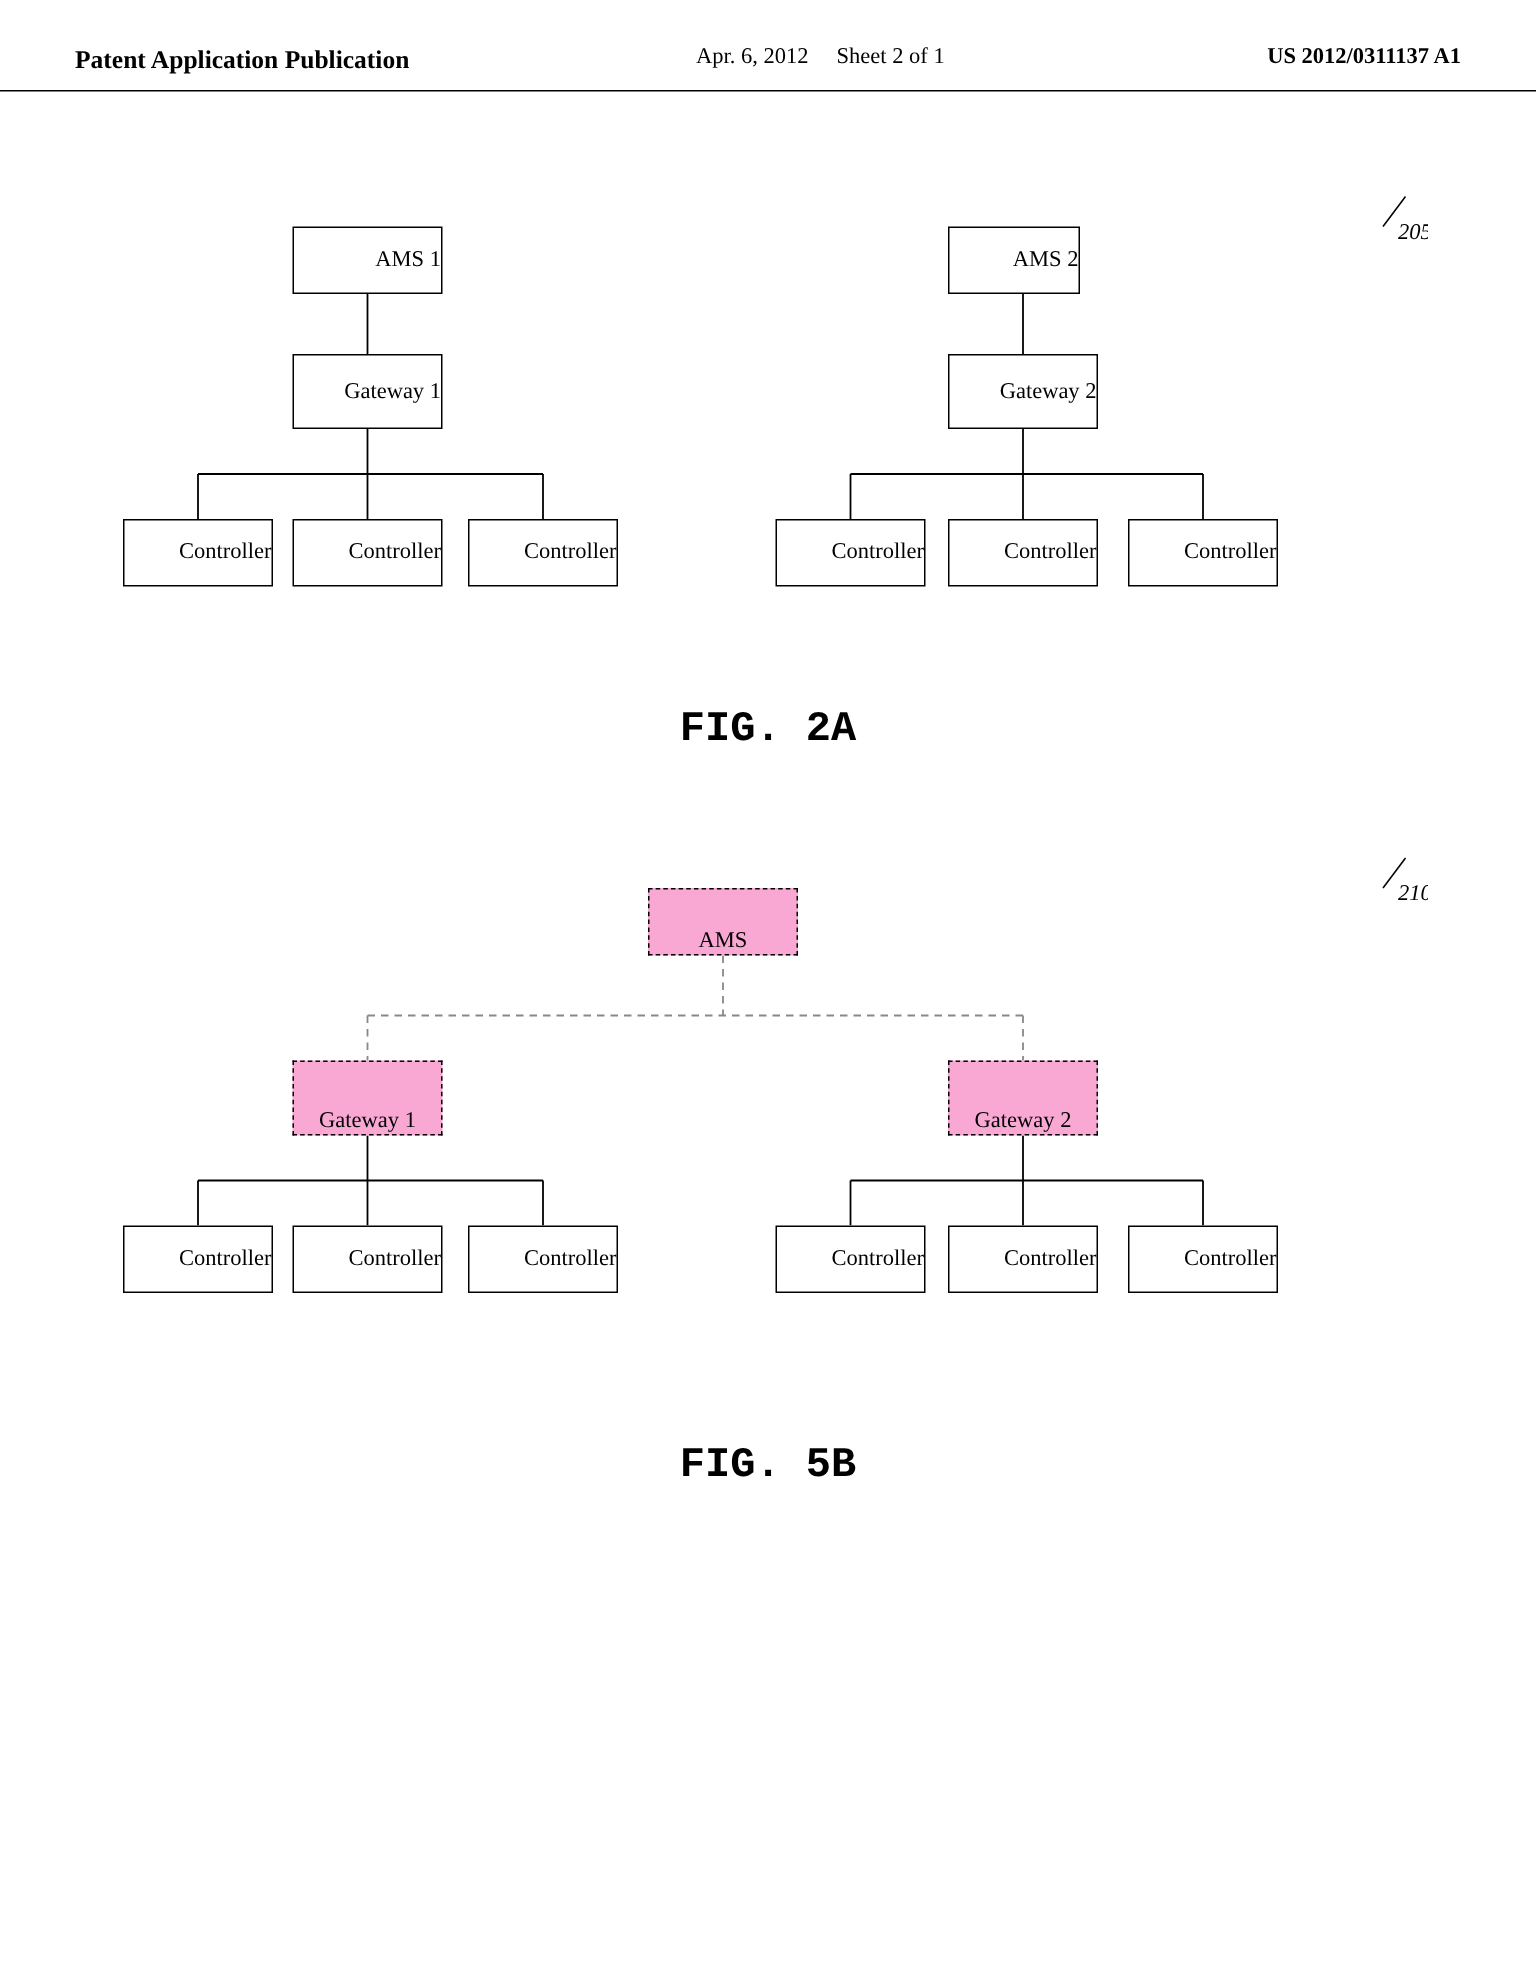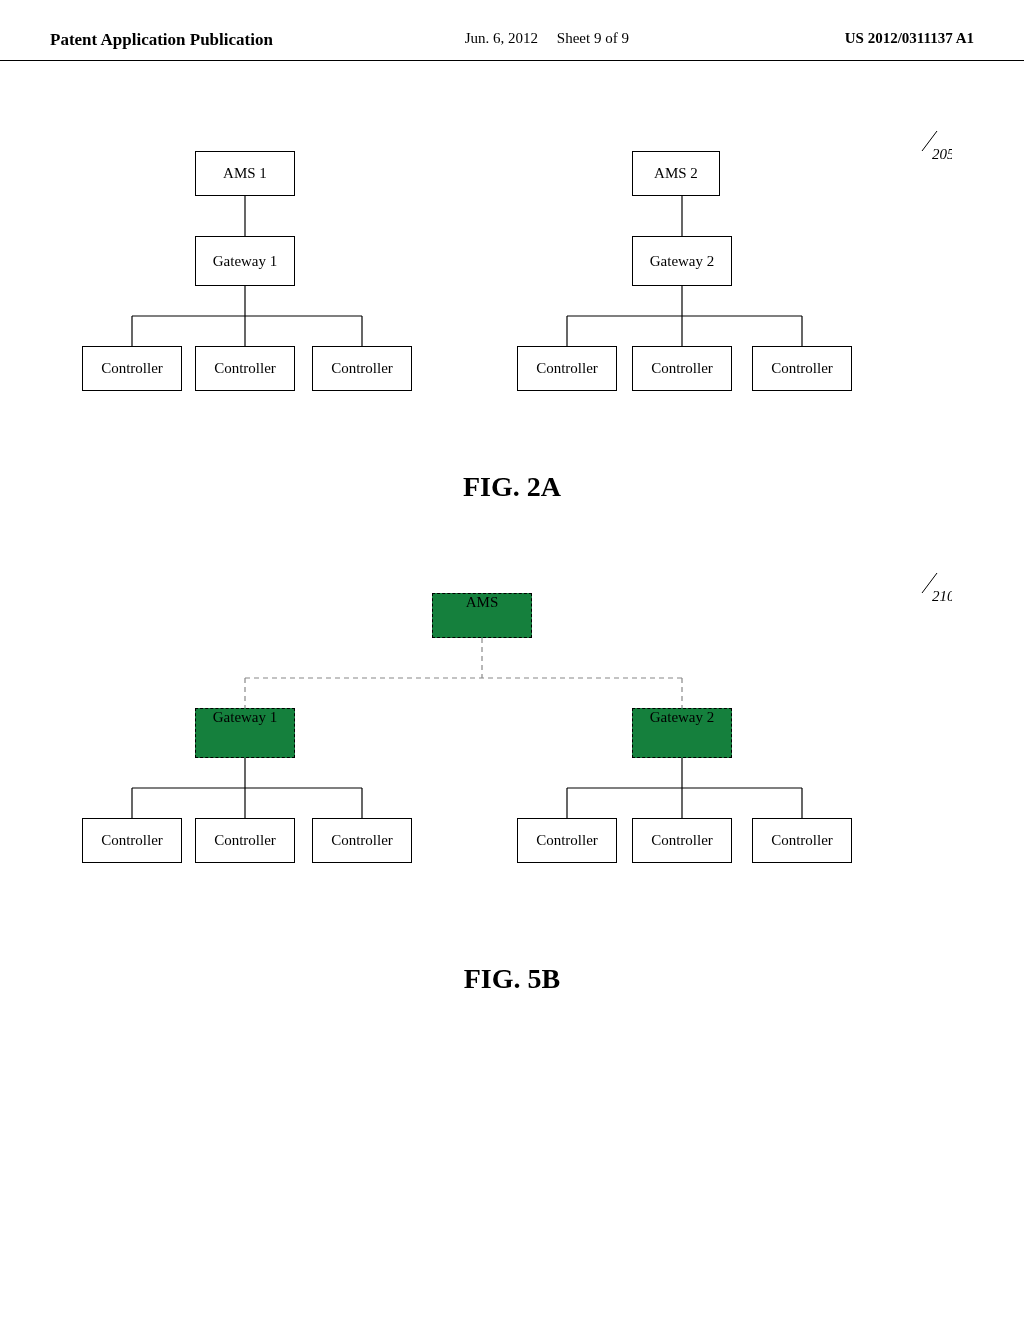--- a/index.html
+++ b/index.html
@@ -39,49 +39,49 @@
       position: absolute;
       font-size: 15px;
       font-style: italic;
     }
 
     
     .box {
       border: 1px solid #000;
       display: flex;
       align-items: center;
-      justify-content: center;
+      justify-content: flex-end;
       background: #fff;
       font-size: 15px;
       position: absolute;
     }
     .box-dashed {
       border: 1px dashed #000;
       display: flex;
-      align-items: flex-start;
+      align-items: flex-end;
       justify-content: center;
-      background: #15803d;
+      background: #f9a8d4;
       font-size: 15px;
       position: absolute;
     }
 
     
     .diagram-svg {
       position: absolute;
       top: 0;
       left: 0;
       pointer-events: none;
     }
 
     
     .fig-label {
       text-align: center;
       font-size: 28px;
       font-weight: bold;
-      font-family: Liberation Serif, serif;
+      font-family: Liberation Mono, monospace;
       margin-top: 10px;
     }
 
     
     #fig2a-section {
       width: 900px;
       height: 340px;
       margin: 60px auto 0 auto;
       position: relative;
     }
@@ -98,23 +98,23 @@
       text-align: center;
       margin-top: 5px;
     }
   </style>
 </head>
 <body>
 
 <div class="page-header">
   <div class="header-left">Patent Application Publication</div>
   <div class="header-center">
-    <span>Jun. 6, 2012</span>
+    <span>Apr. 6, 2012</span>
     &nbsp;&nbsp;&nbsp;
-    <span>Sheet 9 of 9</span>
+    <span>Sheet 2 of 1</span>
   </div>
   <div class="header-right">US 2012/0311137 A1</div>
 </div>
 
 <div id="fig2a-section">
 
   <div class="ref-number" style="right: 10px; top: 0px;">
     <svg width="90" height="40">
       <line x1="60" y1="30" x2="75" y2="10" stroke="#000" stroke-width="1"></line>
       <text x="70" y="38" font-family="Times New Roman" font-size="15" font-style="italic">205</text>

